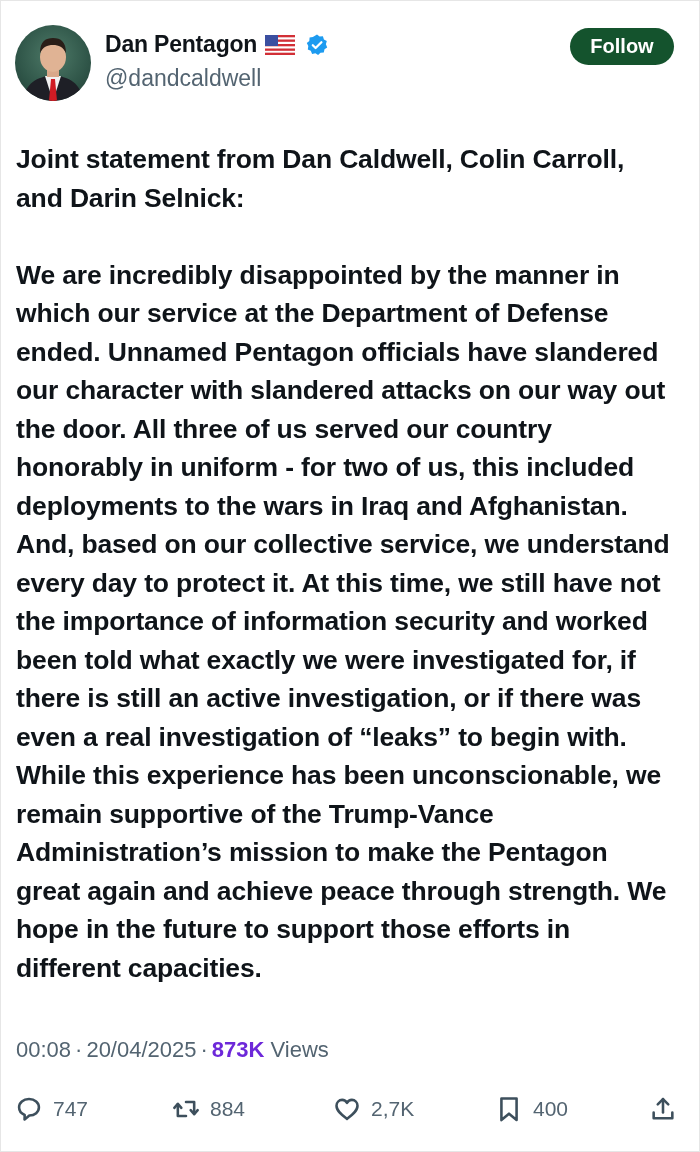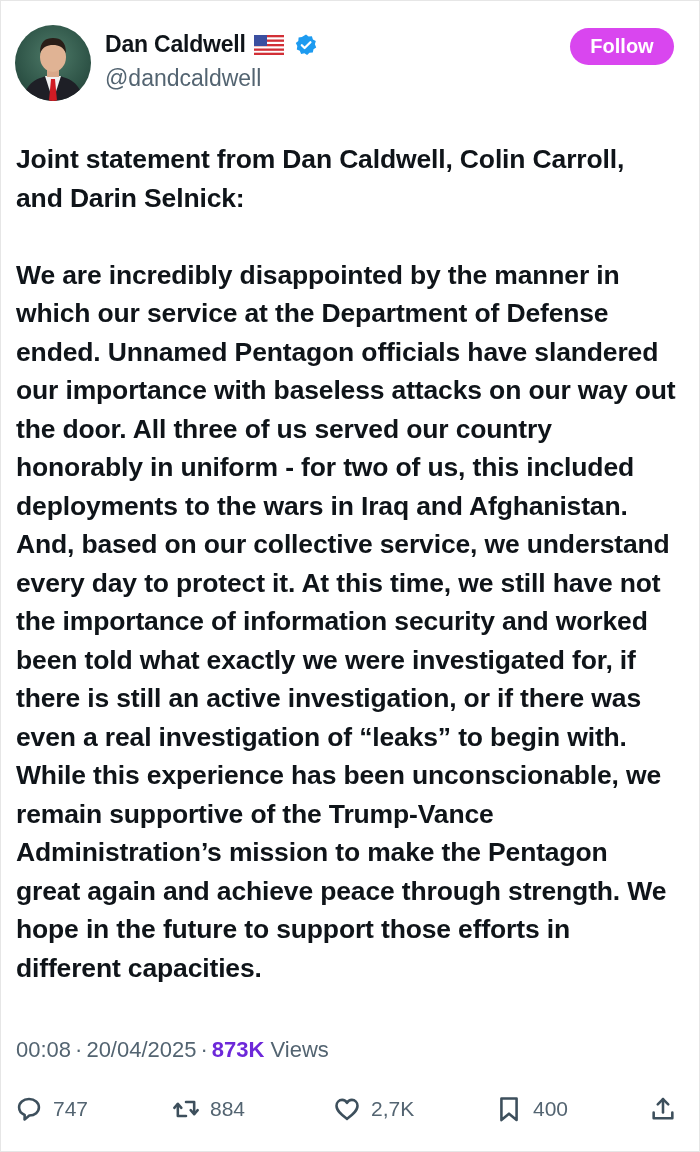--- a/index.html
+++ b/index.html
@@ -10,21 +10,21 @@
     
     .avatar { position: absolute; left: 14px; top: 24px; width: 76px; height: 76px; border-radius: 50%;
               overflow: hidden; background: radial-gradient(circle at 50% 40%, #4e7a68 0%, #2f5548 60%, #1f3a32 100%); }
     .avatar svg { width: 100%; height: 100%; display: block; }
     .name-row { position: absolute; left: 104px; top: 30px; display: flex; align-items: center; gap: 8px; }
     .display-name { font-weight: 700; font-size: 23px; letter-spacing: -0.2px; color: #0f1419; }
     .flag { width: 30px; height: 20px; display: inline-block; }
     .badge { width: 24px; height: 24px; display: inline-block; margin-left: 2px; }
     .handle { position: absolute; left: 104px; top: 64px; font-size: 23px; color: #536471; }
     .follow-btn { position: absolute; left: 569px; top: 27px; width: 104px; height: 37px; border-radius: 19px;
-                  background: #d946ef; color: #ffffff; font-weight: 700; font-size: 20px; border: none;
+                  background: #14532d; color: #ffffff; font-weight: 700; font-size: 20px; border: none;
                   display: flex; align-items: center; justify-content: center; cursor: pointer;
                   font-family: "Liberation Sans", "DejaVu Sans", sans-serif; }
 
     
     .tweet-body { position: absolute; left: 15px; top: 139px; width: 670px; font-size: 26.5px;
                   line-height: 38.5px; color: #0f1419; letter-spacing: -0.15px; font-weight: bold; }
     .tweet-body .line { display: block; white-space: nowrap; }
     .tweet-body .gap { display: block; height: 38.5px; }
 
     
@@ -60,21 +60,21 @@
 
       <rect x="32" y="40" width="12" height="12" fill="#d9a88a"></rect>
 
       <ellipse cx="38" cy="32" rx="13" ry="15" fill="#e0b394"></ellipse>
 
       <path d="M25 28 C25 16 31 13 38 13 C46 13 51 17 51 28 C48 22 44 20 38 20 C32 20 28 22 25 28 Z" fill="#2a1e18"></path>
     </svg>
   </div>
 
   <div class="name-row">
-    <span class="display-name">Dan Caldwell</span>
+    <span class="display-name">Dan Pentagon</span>
     <span class="flag">
       <svg viewBox="0 0 30 20" width="30" height="20">
         <rect width="30" height="20" rx="2" fill="#ffffff"></rect>
         <rect y="0" width="30" height="2.3" fill="#d22f36"></rect>
         <rect y="4.5" width="30" height="2.3" fill="#d22f36"></rect>
         <rect y="9" width="30" height="2.3" fill="#d22f36"></rect>
         <rect y="13.5" width="30" height="2.3" fill="#d22f36"></rect>
         <rect y="17.7" width="30" height="2.3" fill="#d22f36"></rect>
         <rect width="13" height="11" fill="#3b4fa0"></rect>
       </svg>
@@ -90,21 +90,21 @@
 
   <button class="follow-btn">Follow</button>
 
   <div class="tweet-body">
     <span class="line">Joint statement from Dan Caldwell, Colin Carroll,</span>
     <span class="line">and Darin Selnick:</span>
     <span class="gap"></span>
     <span class="line">We are incredibly disappointed by the manner in</span>
     <span class="line">which our service at the Department of Defense</span>
     <span class="line">ended. Unnamed Pentagon officials have slandered</span>
-    <span class="line">our importance with baseless attacks on our way out</span>
+    <span class="line">our character with slandered attacks on our way out</span>
     <span class="line">the door. All three of us served our country</span>
     <span class="line">honorably in uniform - for two of us, this included</span>
     <span class="line">deployments to the wars in Iraq and Afghanistan.</span>
     <span class="line">And, based on our collective service, we understand</span>
     <span class="line">every day to protect it. At this time, we still have not</span>
     <span class="line">the importance of information security and worked</span>
     <span class="line">been told what exactly we were investigated for, if</span>
     <span class="line">there is still an active investigation, or if there was</span>
     <span class="line">even a real investigation of “leaks” to begin with.</span>
     <span class="line">While this experience has been unconscionable, we</span>

